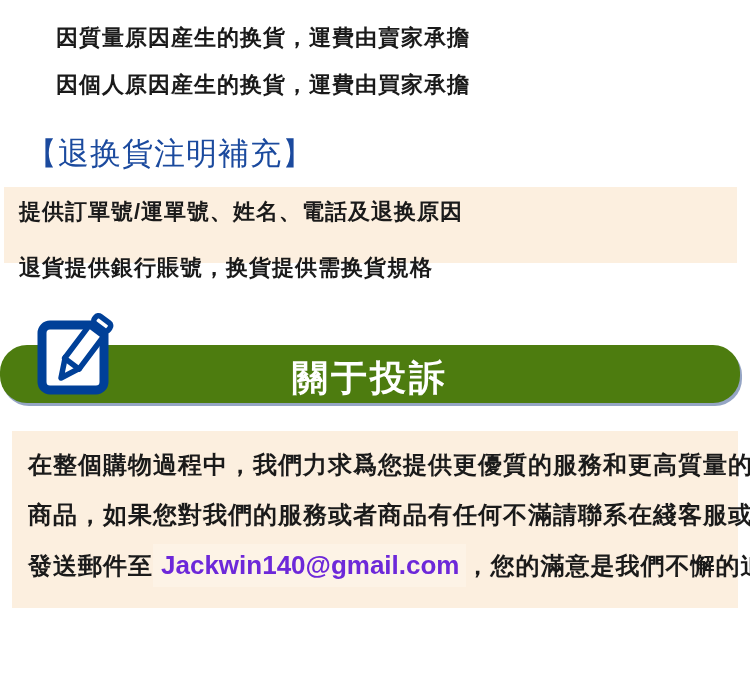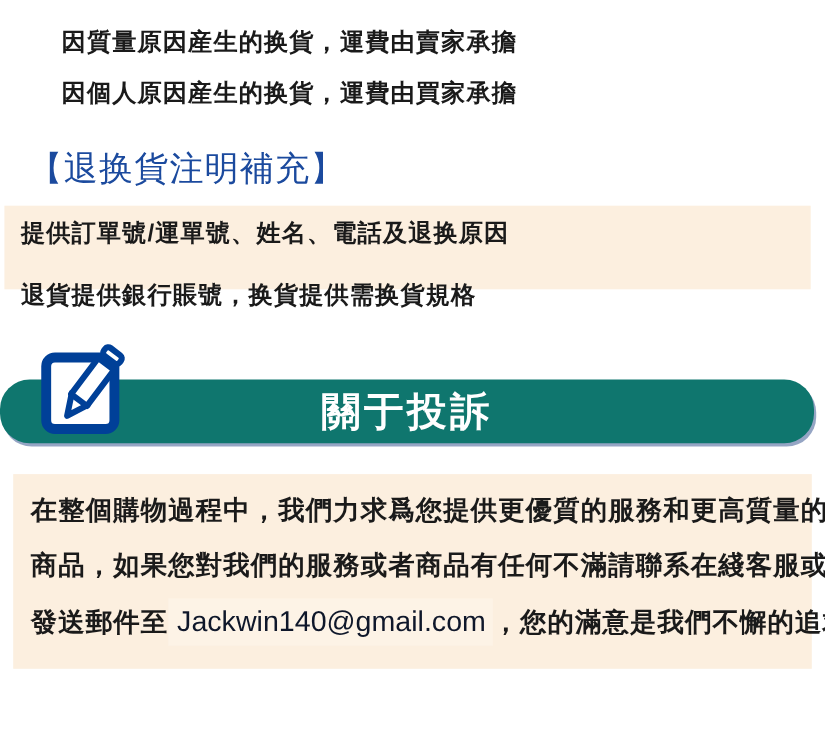--- a/index.html
+++ b/index.html
@@ -31,44 +31,44 @@
     left:4px;top:187px;width:733px;height:76px;
     padding:7px 0 0 15px;
   }
   #return-notes-box .note-line{
     font-size:22px;font-weight:bold;color:#1a1a1a;
     line-height:36px;letter-spacing:1px;white-space:nowrap;
   }
   #return-notes-box .note-line + .note-line{margin-top:20px;}
   .banner{
     position:absolute;left:0;top:345px;width:740px;height:58px;
-    background:#0f766e;
+    background:#4d7c0f;
     border-radius:27px;
     box-shadow:2px 3px 0 rgba(20,55,125,0.45);
-    display:flex;align-items:center;justify-content:center;
+    display:flex;align-items:flex-end;justify-content:center;
   }
   .banner-title{
     color:#ffffff;font-size:36px;font-weight:bold;
     letter-spacing:3px;white-space:nowrap;
   }
   .banner-icon{
     position:absolute;left:36px;top:298px;width:84px;height:100px;
   }
   #complaint-box{
     left:12px;top:431px;width:726px;height:177px;
     padding:9px 0 0 16px;
   }
   #complaint-box .body-line{
     font-size:24px;font-weight:bold;color:#1a1a1a;
     line-height:50px;letter-spacing:1px;white-space:nowrap;
   }
   .email-link{
-    color:#0f172a;
+    color:#6d28d9;
     background:#fdf3e6;
-    font-size:26px;font-weight:normal;
+    font-size:26px;font-weight:bold;
     letter-spacing:0;
     padding:6px 6px 7px 8px;
     text-decoration:none;
     margin-top:40px;
   }
 </style>
 </head>
 <body>
 
 <div class="intro-line" id="intro1">因質量原因産生的换貨，運費由賣家承擔</div>

